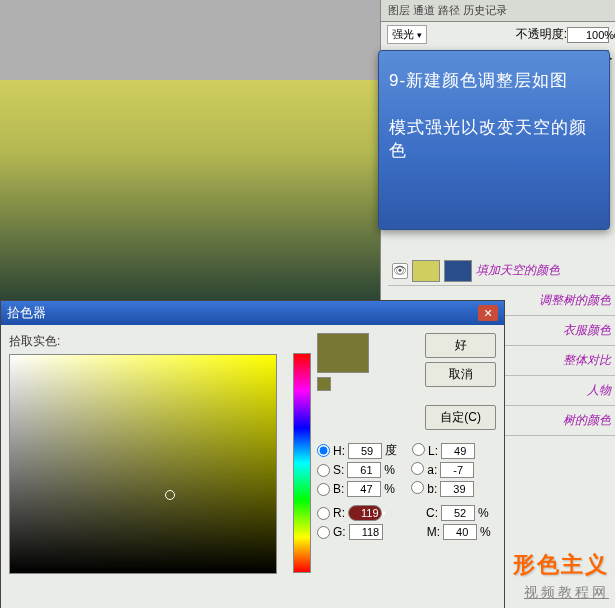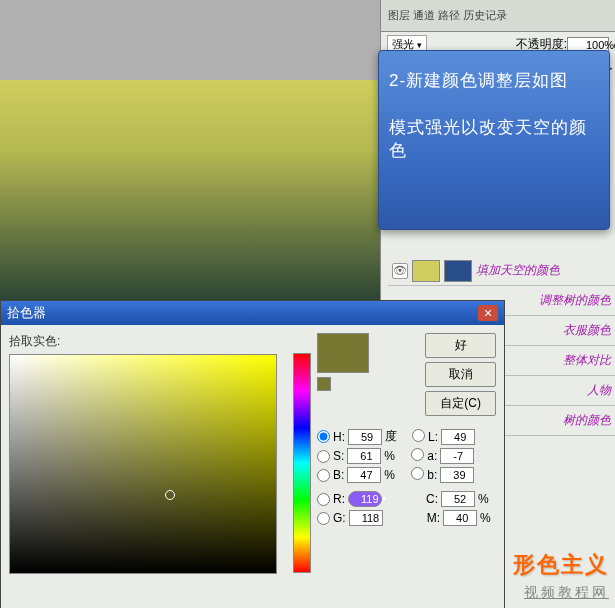--- a/index.html
+++ b/index.html
@@ -1,20 +1,20 @@
 <!DOCTYPE html>
 <html><head>
 <meta charset="utf-8">
 <style>
 * { margin: 0; padding: 0; box-sizing: border-box; font-family: "Microsoft YaHei", sans-serif; }
 body { width: 615px; height: 608px; background: #eaece7; overflow: hidden; position: relative; font-size: 12px; }
 .canvas-area { position: absolute; left: 0; top: 0; width: 380px; height: 80px; background: #b0b0b0; }
 .photo-area { position: absolute; left: 0; top: 80px; width: 380px; height: 240px; background: linear-gradient(180deg, #cfce5e 0%, #b4b852 30%, #1a3530 100%); }
 .right-panel { position: absolute; right: 0; top: 0; width: 235px; height: 608px; background: #eaece7; border-left: 1px solid #888; }
-.panel-tabs { display: flex; background: #d8dad4; border-bottom: 1px solid #888; height: 32px; align-items: center; padding: 0 4px; font-size: 11px; color: #444; }
+.panel-tabs { display: flex; background: #d8dad4; border-bottom: 1px solid #888; height: 22px; align-items: center; padding: 0 4px; font-size: 11px; color: #444; }
 .panel-tabs span { margin: 0 3px; }
 .row { display: flex; align-items: center; padding: 3px 6px; }
 .sel { background: #fff; border: 1px solid #a3a3a3; padding: 1px 4px; font-size: 11px; display: inline-flex; align-items: center; }
 .sel::after { content: "▾"; margin-left: 3px; font-size: 9px; }
 .spinner { background: #fff; border: 1px solid #888; padding: 1px 18px; font-size: 11px; display: inline-flex; align-items: center; width: 42px; }
 .spinner::after { content: "▸"; margin-left: auto; font-size: 9px; }
 .lock-row { display: flex; align-items: center; padding: 3px 6px; gap: 4px; font-size: 11px; color: #333; }
 .icon-sq { width: 14px; height: 14px; border: 1px solid #888; background: #ddd; display: inline-block; }
 .callout { position: absolute; left: 378px; top: 50px; width: 232px; height: 180px; background: linear-gradient(180deg, #5a8dd8 0%, #3a6dc4 60%, #2e58a8 100%); border: 1px solid #2a4d8c; border-radius: 4px; box-shadow: 0 3px 8px rgba(0,0,0,0.4); color: #fff; padding: 18px 10px; }
 .callout p { font-size: 17px; letter-spacing: 1px; margin-bottom: 24px; }
@@ -36,21 +36,21 @@
 .picker-right { flex: 1; }
 .preview-row { display: flex; gap: 6px; align-items: flex-start; }
 .preview-sw { width: 52px; height: 40px; background: #787832; border: 1px solid #888; }
 .preview-sw.small { width: 14px; height: 14px; margin-top: 4px; }
 .btn-col { display: flex; flex-direction: column; gap: 4px; margin-left: auto; }
 .btn { background: #e8eadf; border: 1px solid #888; padding: 3px 14px; font-size: 12px; border-radius: 2px; min-width: 70px; text-align: center; }
 .fields { margin-top: 12px; }
 .frow { display: flex; align-items: center; gap: 3px; margin-bottom: 3px; font-size: 12px; }
 .frow input[type=radio] { margin: 0; }
 .fval { width: 34px; border: 1px solid #888; background: #fff; padding: 1px 12px; font-size: 11px; text-align: left; }
-.fval.sel { background: #8b5cf6; color: #fff; border-radius: 8px; }
+.fval.sel { background: #7f1d1d; color: #fff; border-radius: 8px; }
 .unit { width: 14px; }
 .col2 { margin-left: 10px; }
 .watermark1 { position: absolute; right: 6px; bottom: 28px; color: #ff6600; font-size: 22px; font-weight: bold; letter-spacing: 2px; text-shadow: 1px 1px 2px rgba(0,0,0,0.2); }
 .watermark2 { position: absolute; right: 6px; bottom: 6px; color: #888; font-size: 14px; letter-spacing: 3px; text-decoration: underline; }
 </style>
 </head>
 <body>
 
 <div class="canvas-area"></div>
 <div class="photo-area"></div>
@@ -69,21 +69,21 @@
     <span class="icon-sq"></span>
     <span class="icon-sq"></span>
     <span class="icon-sq"></span>
     <span class="icon-sq"></span>
     <span style="margin-left:auto">填充:</span>
     <span class="spinner">72%</span>
   </div>
 </div>
 
 <div class="callout">
-  <p>2-新建颜色调整层如图</p>
+  <p>9-新建颜色调整层如图</p>
   <p>模式强光以改变天空的颜色</p>
 </div>
 
 <div class="layers">
   <div class="layer-row">
     <span class="eye">👁</span>
     <span class="thumb"></span>
     <span class="thumb blue"></span>
     <span class="layer-label">填加天空的颜色</span>
   </div>
@@ -119,21 +119,21 @@
     <div class="hue-strip"></div>
     <div class="picker-right">
       <div class="preview-row">
         <div>
           <div class="preview-sw"></div>
           <div class="preview-sw small"></div>
         </div>
         <div class="btn-col">
           <div class="btn">好</div>
           <div class="btn">取消</div>
-          <div class="btn" style="margin-top:0">自定(C)</div>
+          <div class="btn" style="margin-top:14px">自定(C)</div>
         </div>
       </div>
       <div class="fields">
         <div class="frow">
           <input type="radio" checked="" style="">
             <span>H:</span>
           <span class="fval">59</span>
             <span class="unit">度</span>
           <span class="col2"><input type="radio" style=""></span>
             <span>L:</span>

